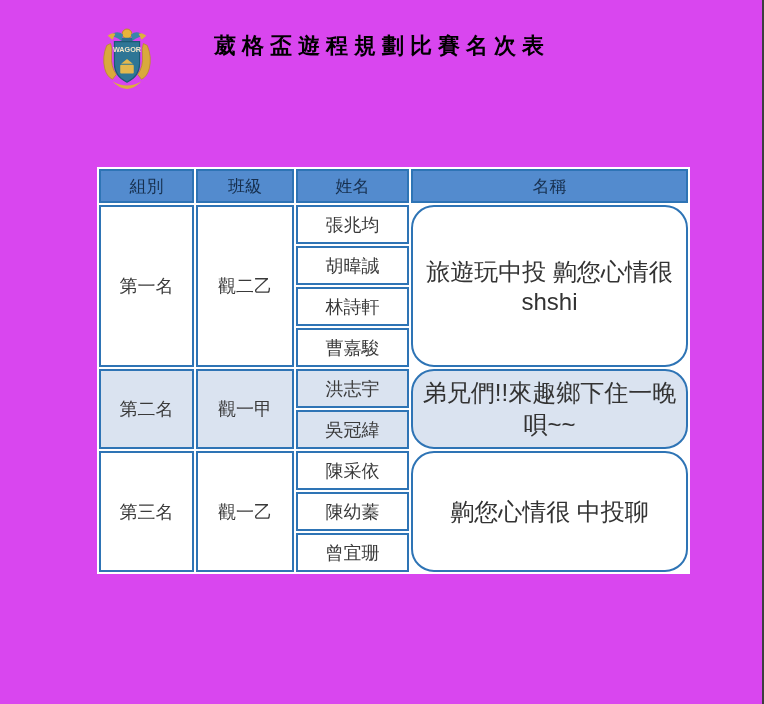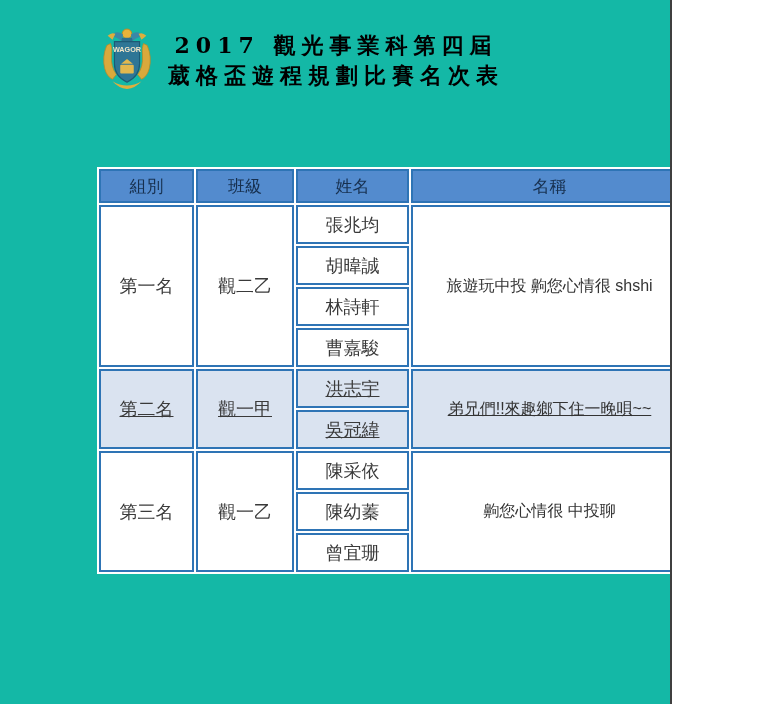--- a/index.html
+++ b/index.html
@@ -1,21 +1,21 @@
 <!DOCTYPE html>
 <html><head>
 <meta charset="utf-8">
 <style>
   html, body { margin: 0; padding: 0; }
   body { background: #ffffff; }
   .sheet {
     position: relative;
-    width: 672px;
+    width: 764px;
     height: 704px;
-    background: #14b8a6;
+    background: #d946ef;
     overflow: hidden;
     font-family: "Liberation Sans", sans-serif;
   }
   .page-edge-right {
     position: absolute;
     top: 0; right: 0;
     width: 2px; height: 704px;
     background: #3f3f3f;
   }
   .titles {
@@ -59,22 +59,22 @@
     color: #17304f;
     font-weight: normal;
     font-size: 17px;
     height: 34px;
   }
   table.results tbody td {
     font-size: 18px;
     color: #3a3a3a;
     height: 39px;
   }
-  table.results td.ttl { font-size: 16px; color: #333333; }
-  table.results tr.hl td { background: #DAE3F0; text-decoration: underline; }
+  table.results td.ttl { font-size: 24px; color: #333333; border-radius: 23px; }
+  table.results tr.hl td { background: #DAE3F0; }
   col.c-rank  { width: 95px; }
   col.c-class { width: 98px; }
   col.c-name  { width: 113px; }
 </style>
 </head>
 <body>
 
 <div class="sheet">
 
   <svg class="logo" viewBox="0 0 60 68" aria-hidden="true">
@@ -92,21 +92,20 @@
 
     <path d="M17 16 L43 16 L43 39 Q43 52 30 58 Q17 52 17 39 Z" fill="#2E7696" stroke="#1C5A75" stroke-width="1.2"></path>
     <text x="30" y="27" font-size="7.5" fill="#F2E6C8" text-anchor="middle" font-weight="bold" font-family="Liberation Sans, sans-serif">WAGOR</text>
     <rect x="23" y="40" width="14" height="9" rx="1" fill="#E3B84E"></rect>
     <path d="M24 39 L30 34 L36 39 Z" fill="#E3B84E"></path>
 
     <path d="M15 57 Q30 66 45 57 Q39 64 30 65 Q21 64 15 57 Z" fill="#DDAF3E"></path>
   </svg>
 
   <div class="titles">
-    <div class="title-line">2017 觀光事業科第四屆</div>
     <div class="title-line">葳格盃遊程規劃比賽名次表</div>
   </div>
 
   <table class="results">
     <colgroup>
       <col class="c-rank">
         <col class="c-class">
         <col class="c-name">
         <col class="c-title">
     </colgroup>

